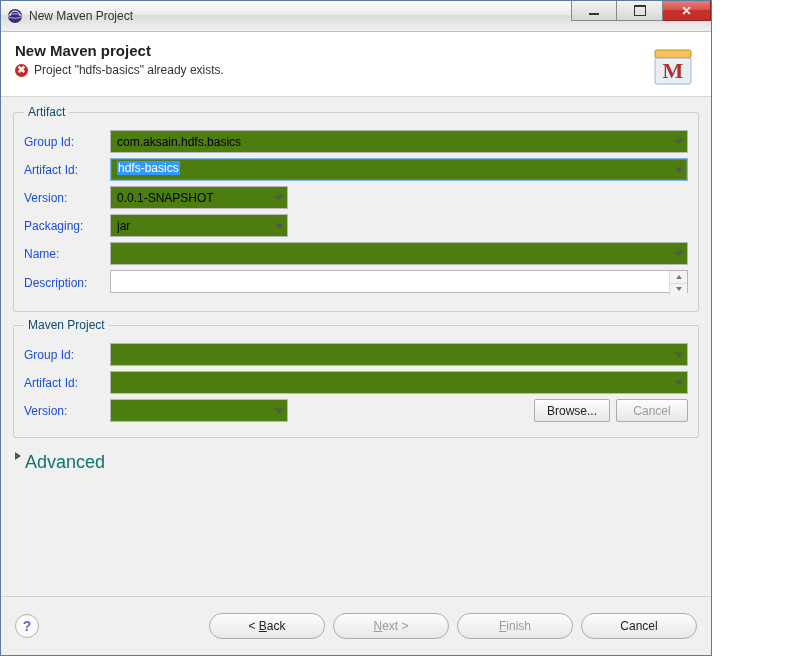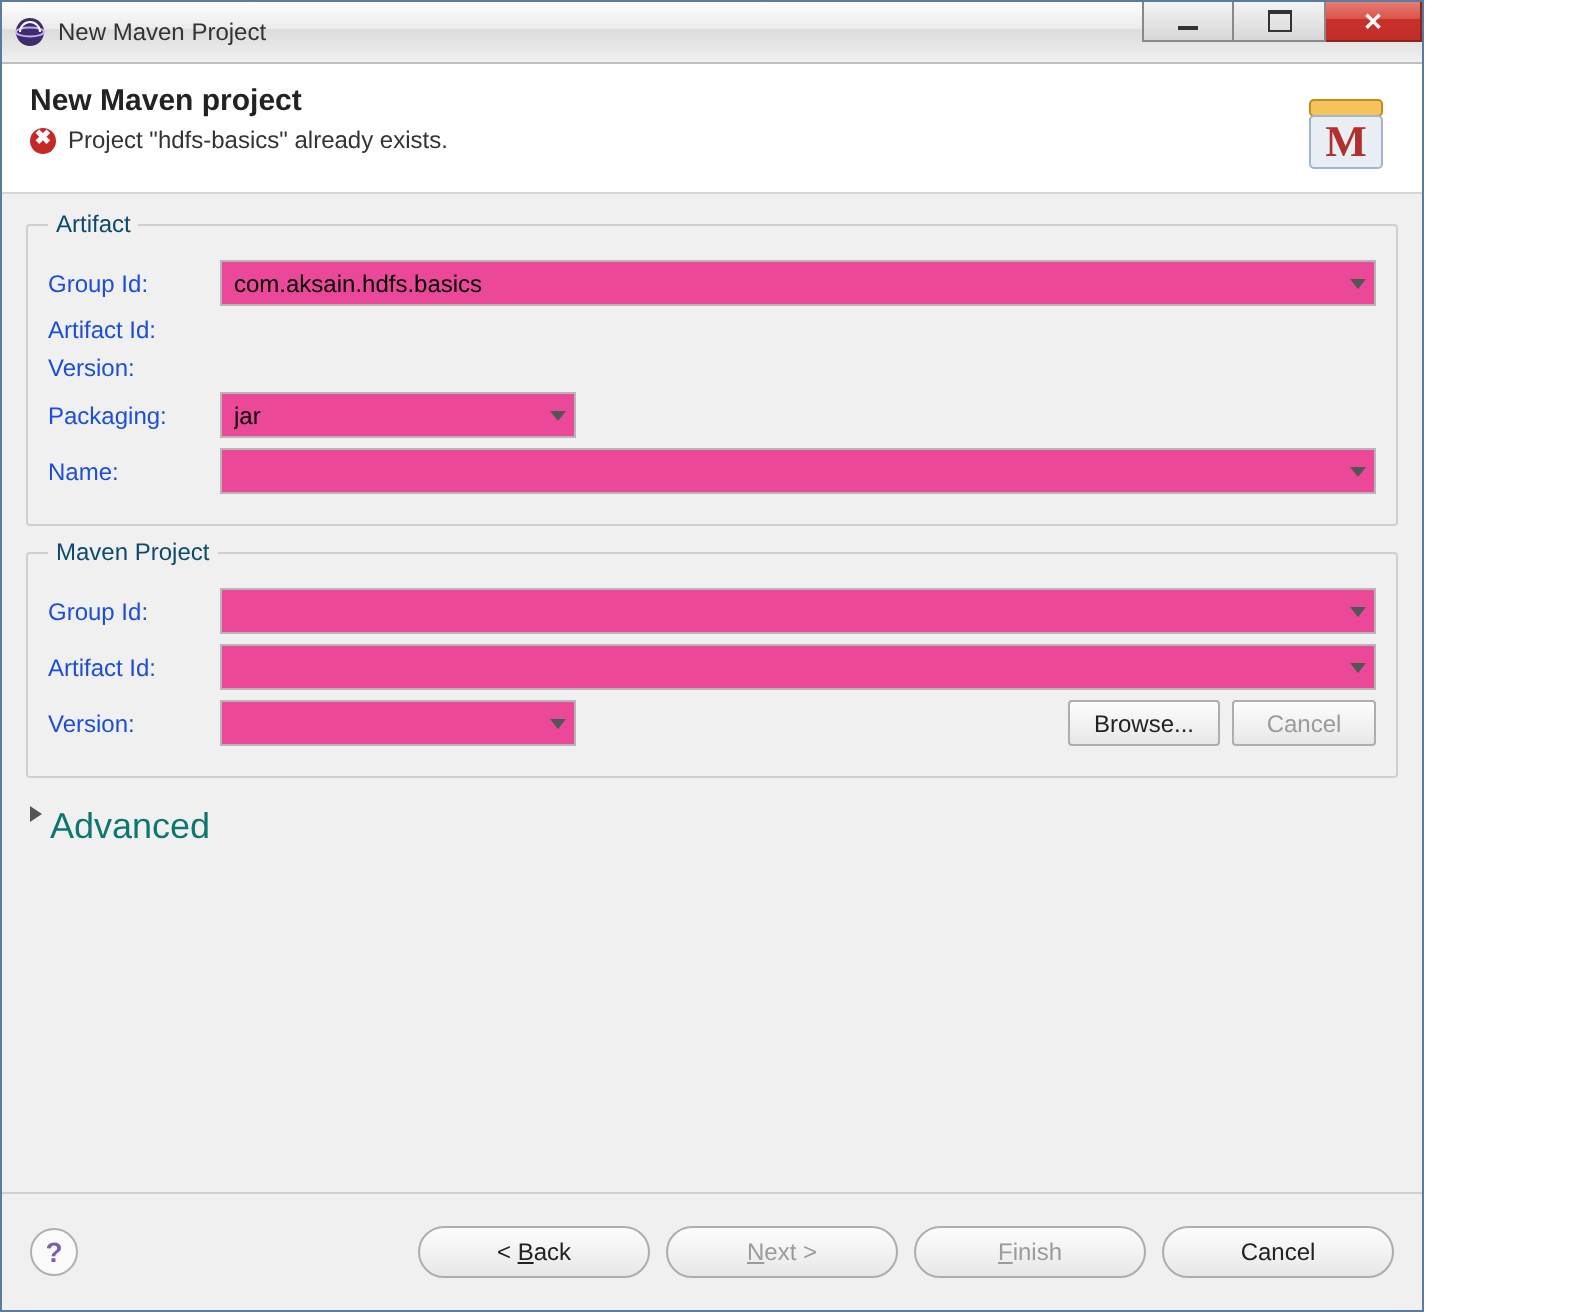--- a/index.html
+++ b/index.html
@@ -117,21 +117,21 @@
     border: 1px solid #b7b7b7;
     background: #fff;
     padding: 2px 22px 2px 6px;
     font: inherit;
     color:#222;
     position: relative;
   }
   .combo {
     flex:1;
     display:flex; align-items:flex-start;
-    background:#ec4899;
+    background:#4d7c0f;
   }
   .combo.full { flex:1; }
   .combo.short { width: 178px; flex:none; }
   .combo-input {
     border:none; outline:none; flex:1;
     font:inherit; height:100%; padding:0;
     background:transparent;
   }
   .combo .arrow {
     position:absolute; right:4px; top:50%; transform:translateY(-50%);
@@ -265,24 +265,38 @@
         <div class="field">
           <div class="combo full">
             <input class="combo-input" value="com.aksain.hdfs.basics" style="">
             <span class="arrow"></span>
           </div>
         </div>
       </div>
 
       <div class="row">
         <label>Artifact Id:</label>
+        <div class="field">
+          <div class="combo full blue-border">
+            <span style="display:flex;align-items:center;flex:1;">
+              <span class="sel-text">hdfs-basics</span>
+            </span>
+            <span class="arrow"></span>
+          </div>
+        </div>
       </div>
 
       <div class="row">
         <label>Version:</label>
+        <div class="field">
+          <div class="combo short">
+            <input class="combo-input" value="0.0.1-SNAPSHOT" style="">
+            <span class="arrow"></span>
+          </div>
+        </div>
       </div>
 
       <div class="row">
         <label>Packaging:</label>
         <div class="field">
           <div class="combo short">
             <input class="combo-input" value="jar" style="">
             <span class="arrow"></span>
           </div>
         </div>
@@ -291,20 +305,32 @@
       <div class="row">
         <label>Name:</label>
         <div class="field">
           <div class="combo full">
             <input class="combo-input" value="" style="">
             <span class="arrow"></span>
           </div>
         </div>
       </div>
 
+      <div class="row">
+        <label>Description:</label>
+        <div class="field">
+          <div class="textarea-wrap">
+            <textarea class="desc" style=""></textarea>
+            <div class="spinner">
+              <span class="up"></span>
+              <span class="dn"></span>
+            </div>
+          </div>
+        </div>
+      </div>
     </fieldset>
 
     <fieldset class="group">
       <legend>Maven Project</legend>
 
       <div class="row">
         <label>Group Id:</label>
         <div class="field">
           <div class="combo full">
             <input class="combo-input" value="" style="">

